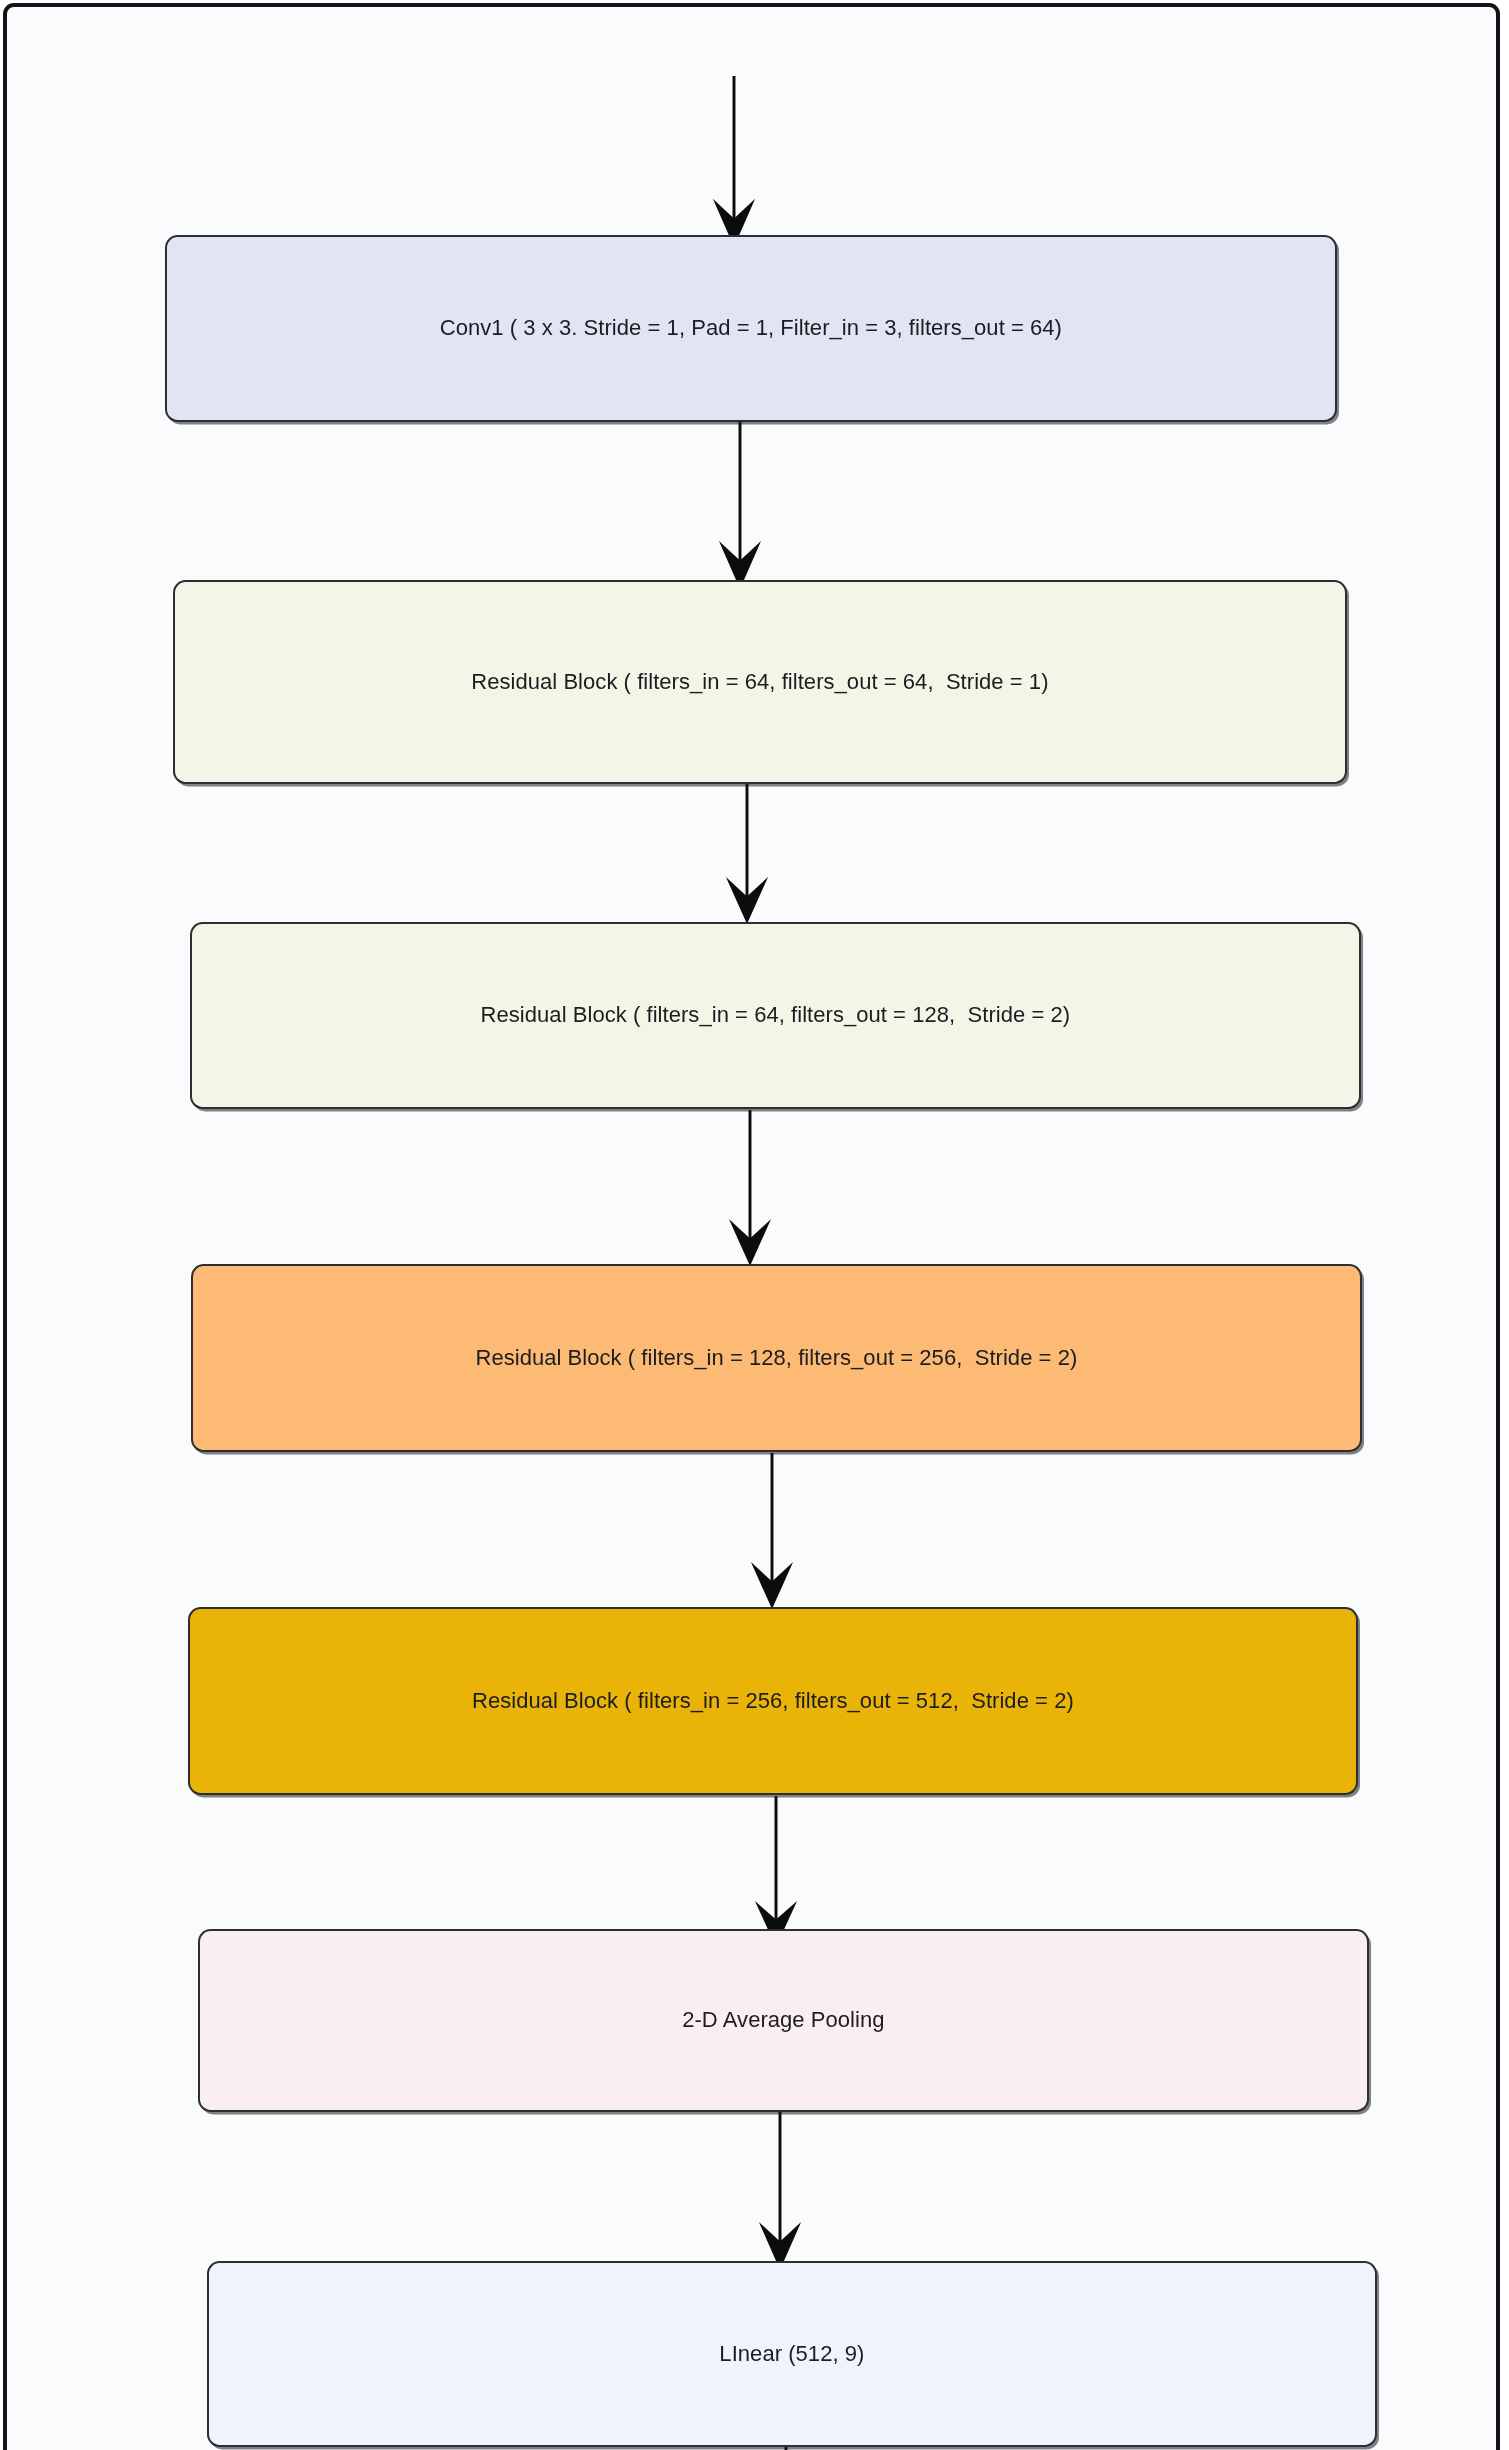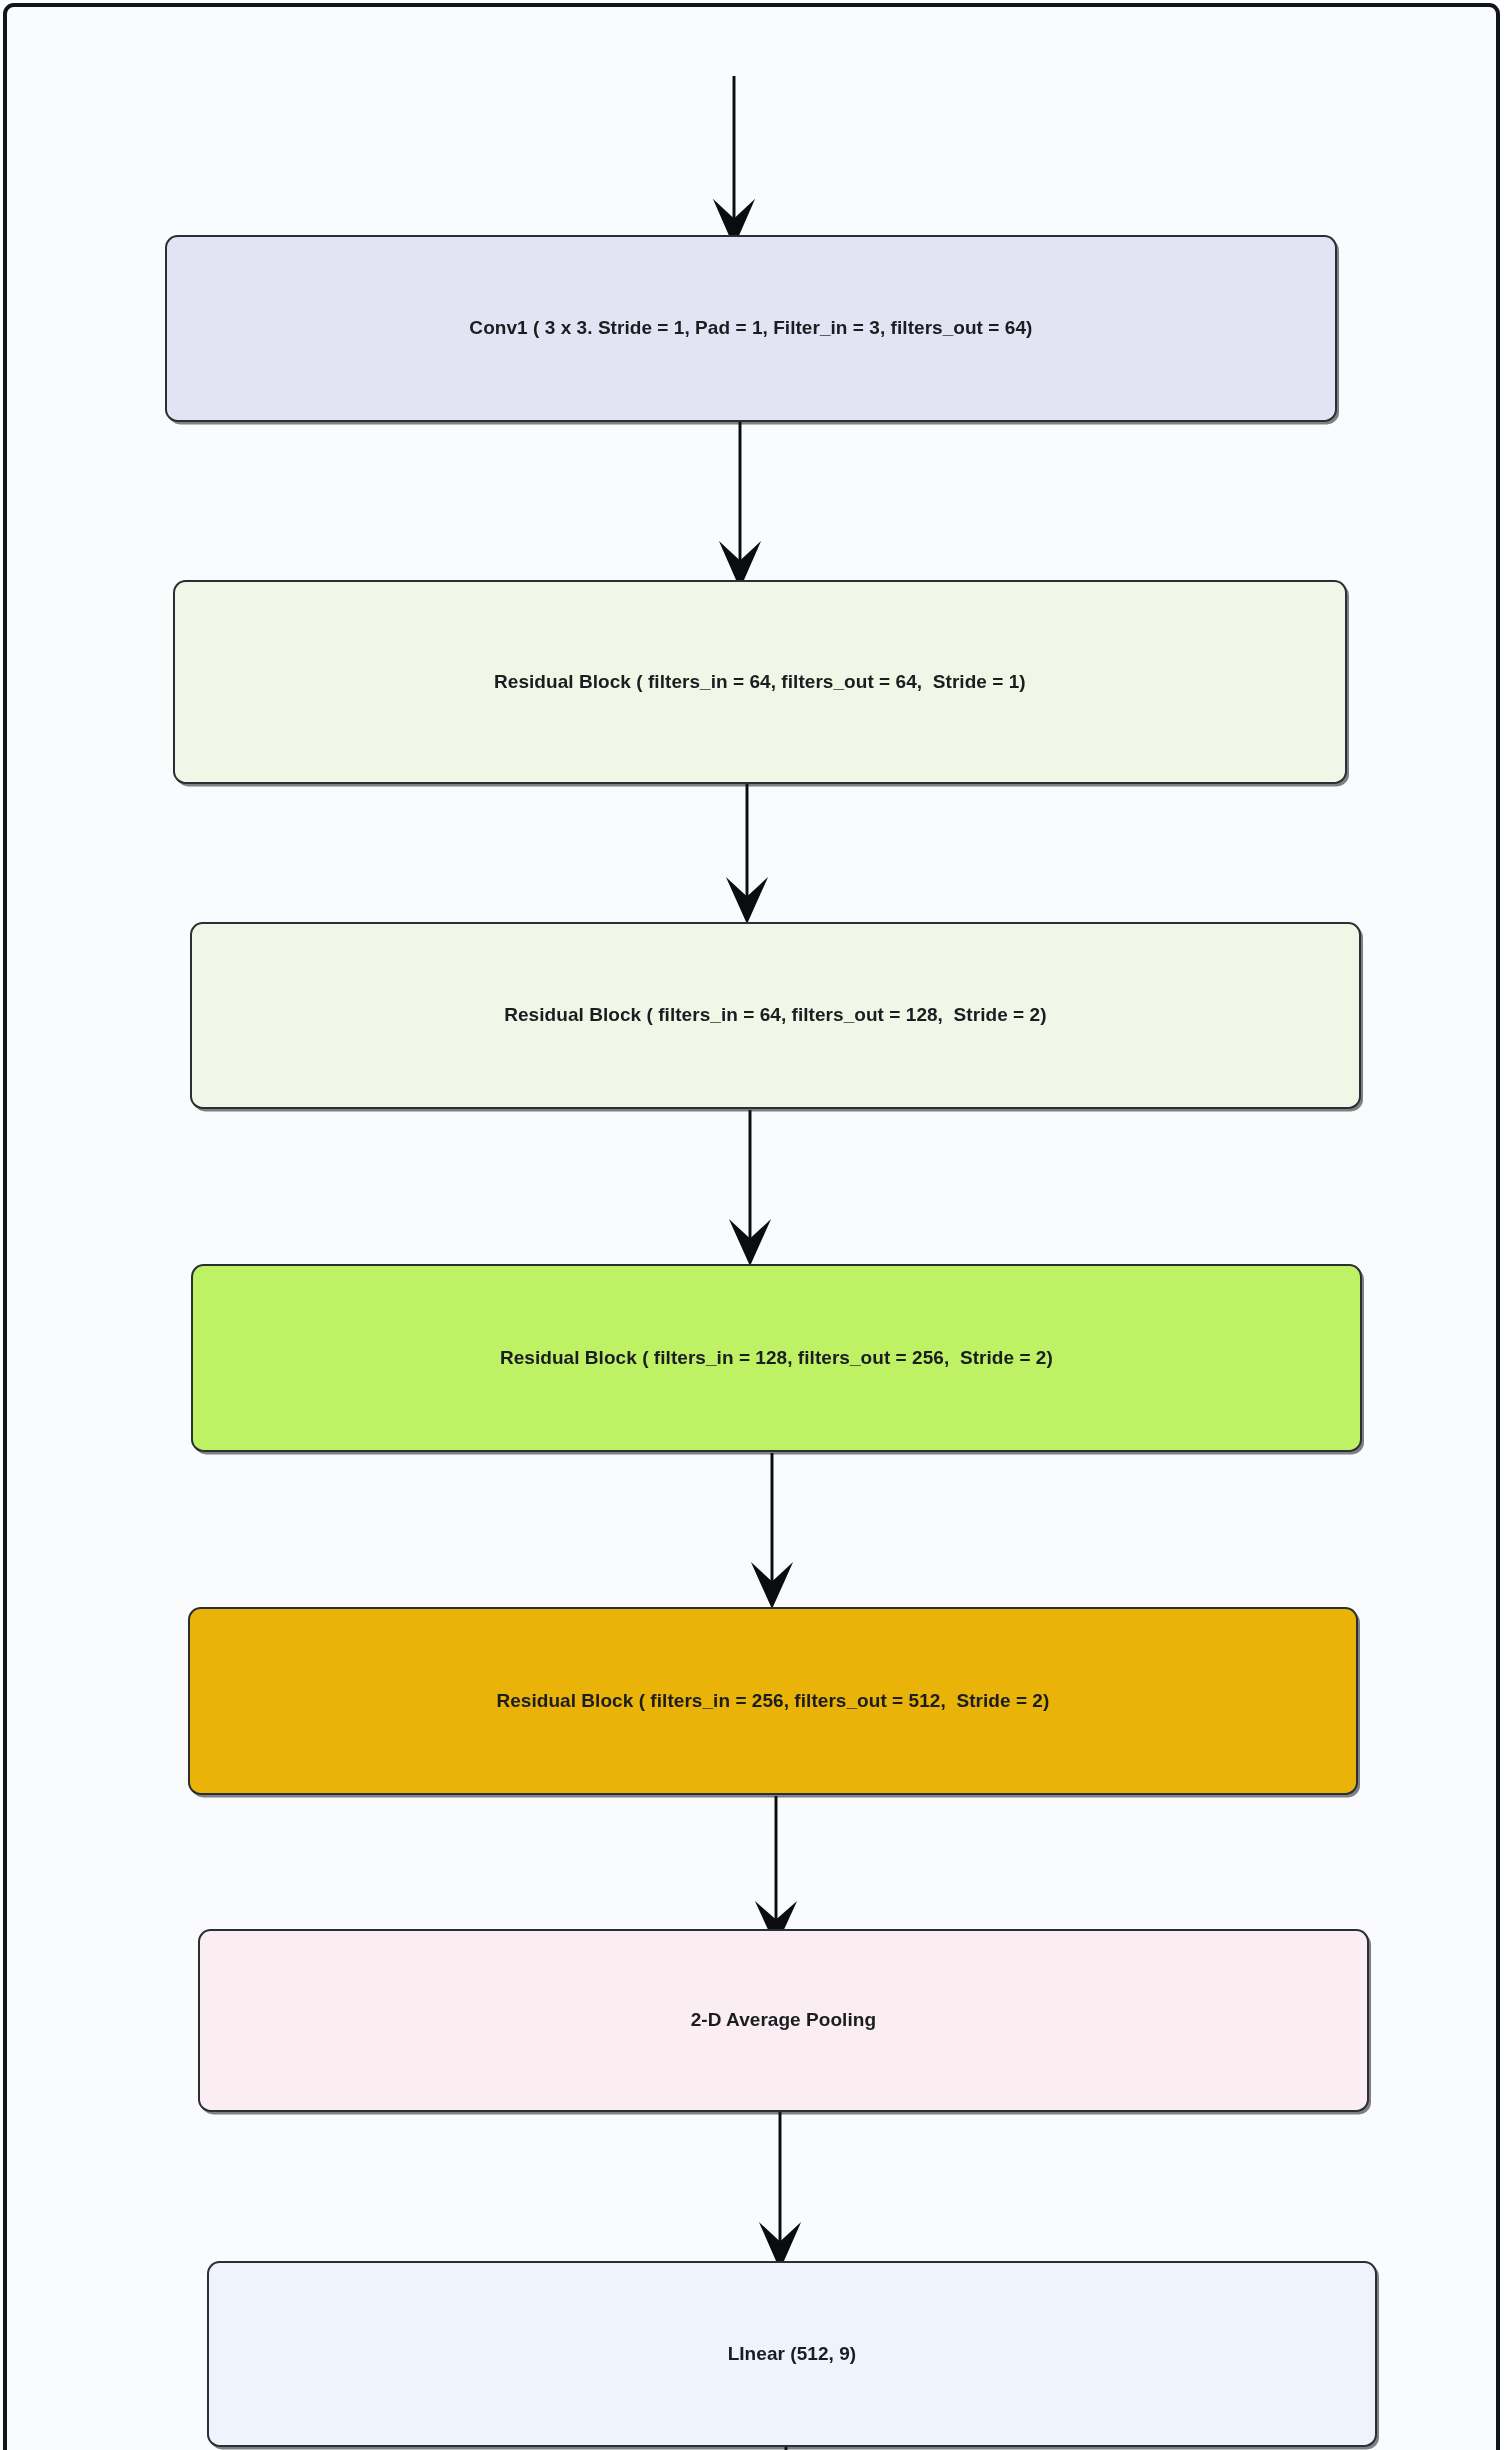--- a/index.html
+++ b/index.html
@@ -19,25 +19,25 @@
     position:absolute;
     box-sizing:border-box;
     border:2.5px solid #2b2f33;
     border-radius:12.7px;
     display:flex;
     align-items:center;
     justify-content:center;
     box-shadow:2.5px 2.9px 0 -0.5px rgba(25,28,32,0.55);
   }
   .node .lbl{
-    font-size:19px;
+    font-size:22px;
     color:#1b1d20;
     letter-spacing:0.05px;
     white-space:pre;
-    font-weight:700;
+    font-weight:400;
   }
 
   .edge{position:absolute;overflow:visible;}
   .edge svg{display:block;overflow:visible;}
 </style>
 </head>
 <body>
 
 <div id="frame">
 
@@ -102,21 +102,21 @@
   </div>
 
   <div class="node" id="n-res1" style="left:166px; top:573px; width:1174px; height:204px; background:#f2f6e7;">
     <span class="lbl">Residual Block ( filters_in = 64, filters_out = 64,  Stride = 1)</span>
   </div>
 
   <div class="node" id="n-res2" style="left:183px; top:915px; width:1171px; height:187px; background:#f2f6e7;">
     <span class="lbl">Residual Block ( filters_in = 64, filters_out = 128,  Stride = 2)</span>
   </div>
 
-  <div class="node" id="n-res3" style="left:184px; top:1257px; width:1171px; height:188px; background:#bef264;">
+  <div class="node" id="n-res3" style="left:184px; top:1257px; width:1171px; height:188px; background:#fdba74;">
     <span class="lbl">Residual Block ( filters_in = 128, filters_out = 256,  Stride = 2)</span>
   </div>
 
   <div class="node" id="n-res4" style="left:181px; top:1600px; width:1170px; height:188px; background:#eab308;">
     <span class="lbl">Residual Block ( filters_in = 256, filters_out = 512,  Stride = 2)</span>
   </div>
 
   <div class="node" id="n-avgpool" style="left:191px; top:1922px; width:1171px; height:183px; background:#fbeef3;">
     <span class="lbl">2-D Average Pooling</span>
   </div>

